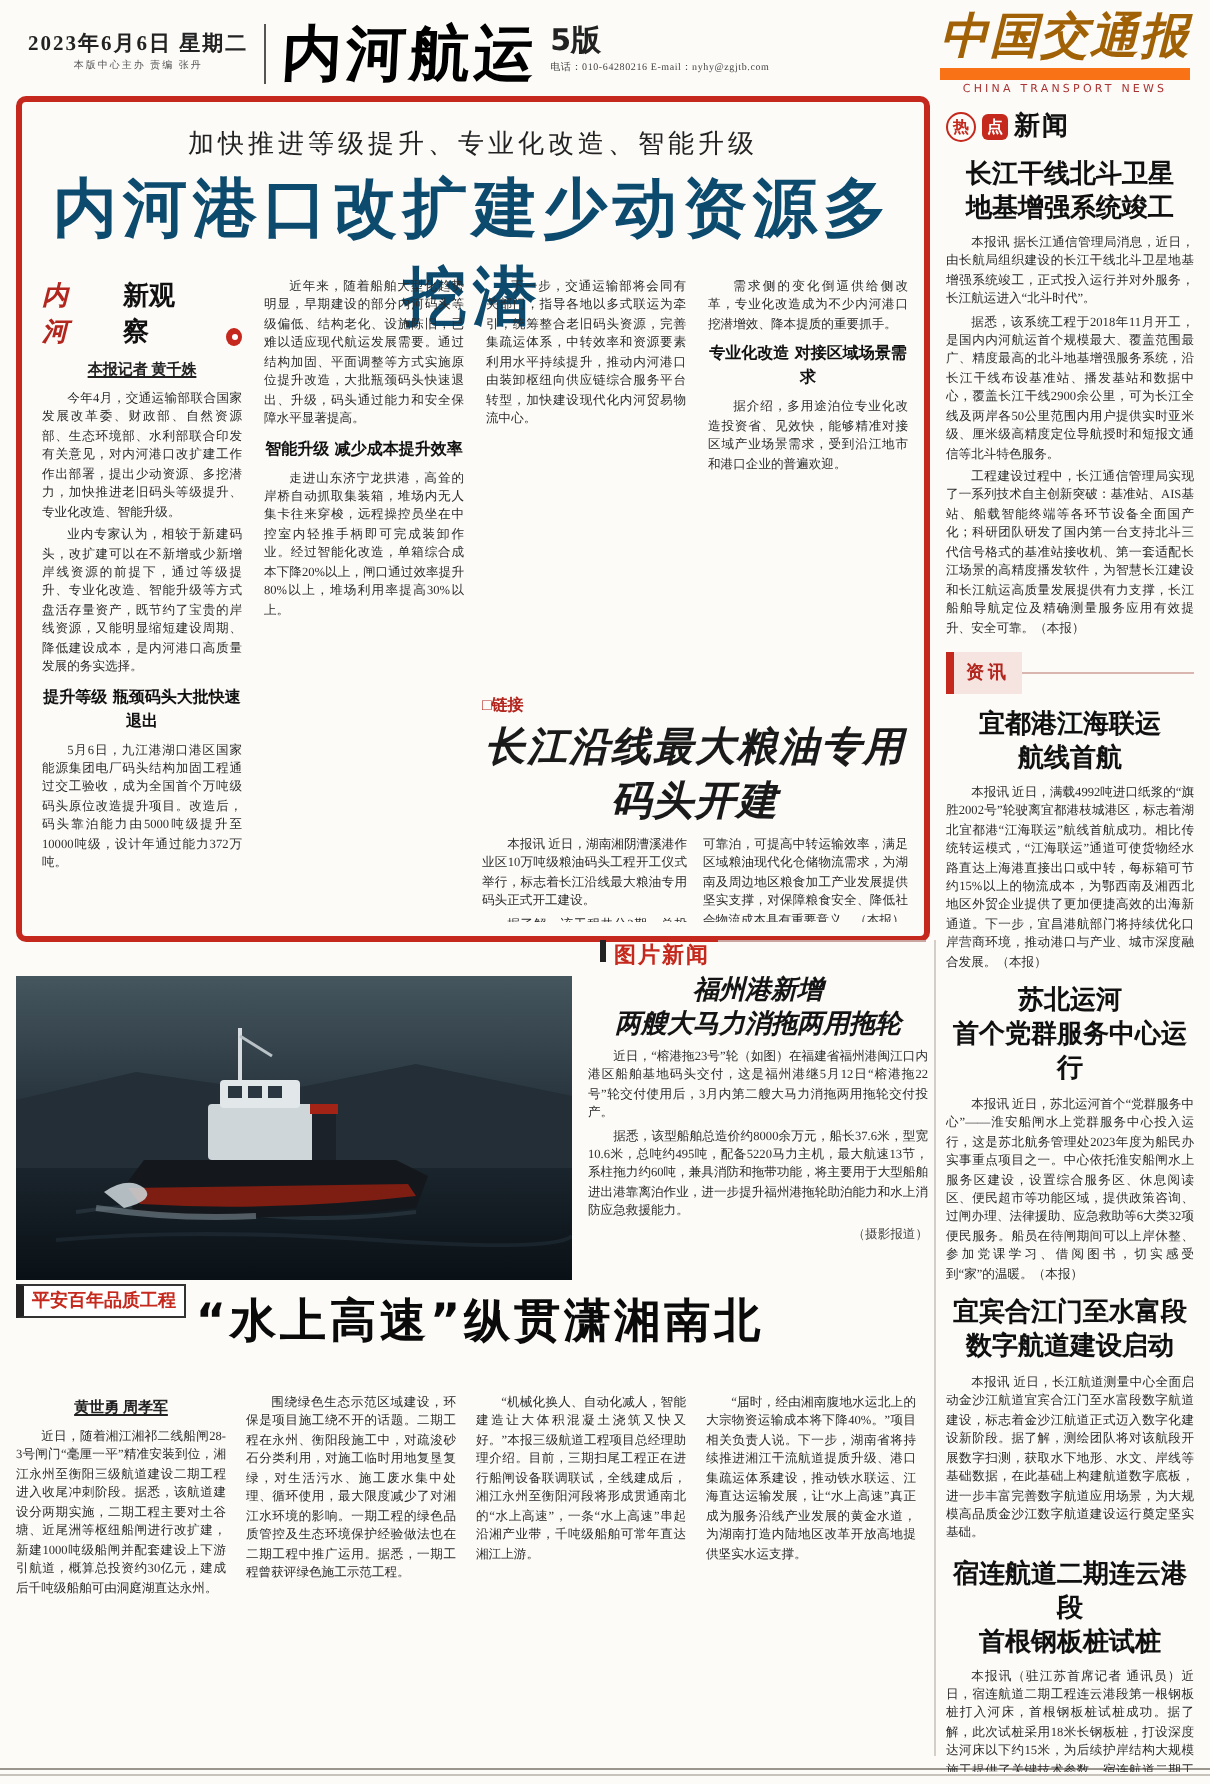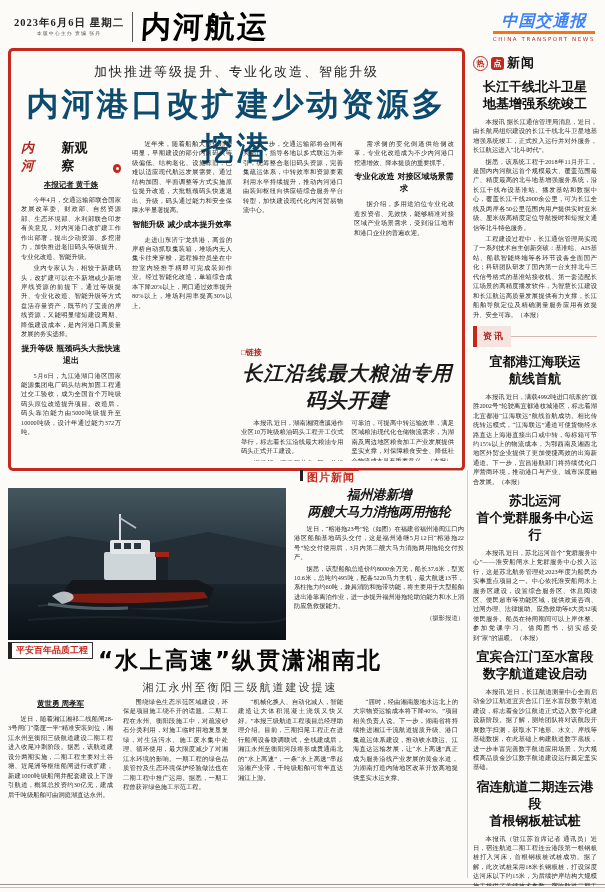--- a/index.html
+++ b/index.html
@@ -10,22 +10,22 @@
   .date-block{text-align:center;line-height:1.2;}
   .date-line{font-size:10.5px;font-weight:bold;letter-spacing:1px;}
   .edit-line{font-size:5px;color:#555;letter-spacing:1px;margin-top:1px;}
   .mast-divider{width:1px;height:30px;background:#555;margin:0 8px;}
   .section-title{font-size:30px;font-weight:900;letter-spacing:2px;color:#000;
         font-family:"DejaVu Serif","Liberation Serif",serif;transform:skewX(-3deg);}
   .page-block{margin-left:6px;align-self:flex-start;padding-top:4px;line-height:1.1;}
   .page-no{font-size:15px;font-weight:900;font-family:"DejaVu Sans","Liberation Sans",sans-serif;}
   .contact-line{font-size:5px;color:#444;margin-top:3px;letter-spacing:.3px;}
   .brand-block{margin-left:auto;text-align:center;line-height:1.1;}
-  .brand-cn{font-size:16px;font-weight:900;color:#3b82f6;font-style:italic;letter-spacing:1px;
-        border-bottom:3px solid #f97316;padding-bottom:1px;}
+  .brand-cn{font-size:24px;font-weight:900;color:#a16207;font-style:italic;letter-spacing:1px;
+        border-bottom:6px solid #f97316;padding-bottom:1px;}
   .brand-en{font-size:5.5px;color:#a33;letter-spacing:1.6px;margin-top:2px;font-family:"DejaVu Sans",sans-serif;}
   
   .red-box{position:absolute;left:8px;top:48px;width:451px;height:417px;border:3px solid #c5281c;border-radius:5px;background:#fcfbf8;}
   .kicker{position:absolute;left:0;right:0;top:12px;text-align:center;font-size:13px;color:#222;letter-spacing:2px;
         font-family:"DejaVu Sans","Liberation Sans",sans-serif;}
   .main-title{position:absolute;left:0;right:0;top:32px;text-align:center;font-size:32px;font-weight:900;color:#0c4a6e;
         letter-spacing:3px;font-family:"DejaVu Sans","Liberation Sans",sans-serif;}
   .mcol{position:absolute;top:88px;width:100px;overflow:hidden;}
   .col-text{font-size:6.3px;line-height:1.5;text-align:justify;color:#2b2b2b;}
   .col-text p{margin:0 0 2px;text-indent:2em;}
@@ -80,20 +80,24 @@
 
 <div id="page">
 
   <div id="masthead">
     <div class="date-block">
       <div class="date-line">2023年6月6日  星期二</div>
       <div class="edit-line">本版中心主办  责编 张丹</div>
     </div>
     <div class="mast-divider"></div>
     <div class="section-title">内河航运</div>
+    <div class="page-block">
+      <div class="page-no">5版</div>
+      <div class="contact-line">电话：010-64280216  E-mail：nyhy@zgjtb.com</div>
+    </div>
     <div class="brand-block">
       <div class="brand-cn">中国交通报</div>
       <div class="brand-en">CHINA TRANSPORT NEWS</div>
     </div>
   </div>
 
   <div class="red-box">
     <div class="kicker">加快推进等级提升、专业化改造、智能升级</div>
     <div class="main-title">内河港口改扩建少动资源多挖潜</div>
 
@@ -191,21 +195,20 @@
       <p>近日，“榕港拖23号”轮（如图）在福建省福州港闽江口内港区船舶基地码头交付，这是福州港继5月12日“榕港拖22号”轮交付使用后，3月内第二艘大马力消拖两用拖轮交付投产。</p>
       <p>据悉，该型船舶总造价约8000余万元，船长37.6米，型宽10.6米，总吨约495吨，配备5220马力主机，最大航速13节，系柱拖力约60吨，兼具消防和拖带功能，将主要用于大型船舶进出港靠离泊作业，进一步提升福州港拖轮助泊能力和水上消防应急救援能力。</p>
       <p class="credit">（摄影报道）</p>
     </div>
   </div>
 
   <div class="quality-tag">平安百年品质工程</div>
 
   <div class="bottom-head">
     <div class="bottom-title">“水上高速”纵贯潇湘南北</div>
-    <div class="bottom-subtitle">湘江永州至衡阳三级航道建设提速</div>
   </div>
 
   <div class="bcol" style="left:8px;">
     <div class="byline">黄世勇 周孝军</div>
     <div class="col-text">
         <p>近日，随着湘江湘祁二线船闸28-3号闸门“毫厘一平”精准安装到位，湘江永州至衡阳三级航道建设二期工程进入收尾冲刺阶段。据悉，该航道建设分两期实施，二期工程主要对土谷塘、近尾洲等枢纽船闸进行改扩建，新建1000吨级船闸并配套建设上下游引航道，概算总投资约30亿元，建成后千吨级船舶可由洞庭湖直达永州。</p>
       </div>
   </div>
   <div class="bcol" style="left:123px;">
     <div class="col-text">

